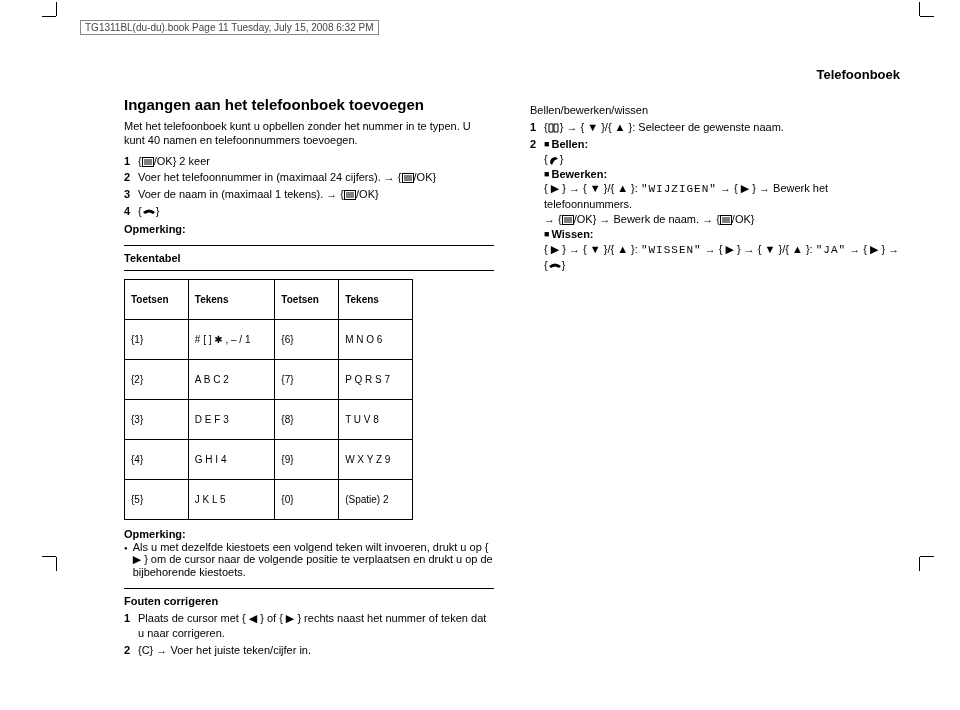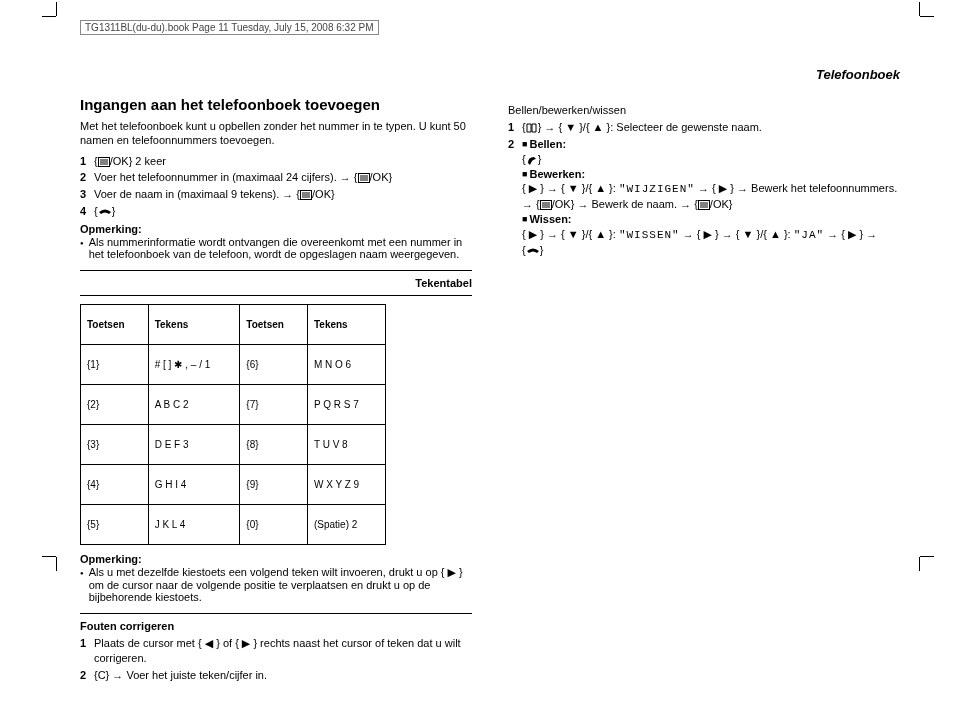--- a/index.html
+++ b/index.html
@@ -20,27 +20,27 @@
     font-size: 10px;
     color: #444;
     border: 1px solid #888;
     display: inline-block;
     padding: 1px 4px;
     margin-bottom: 24px;
   }
   .topright {
     text-align: right;
     font-weight: bold;
-    font-style: italic;
     font-size: 13px;
     margin: 8px 0 14px 0;
   }
   .columns {
     display: flex;
     gap: 36px;
+    margin-left: 44px;
   }
   .col {
     flex: 1;
     min-width: 0;
   }
   h2 {
     font-size: 15px;
     font-weight: bold;
     margin: 0 0 6px 0;
   }
@@ -81,21 +81,21 @@
     content: "●";
     font-size: 6px;
     margin: 4px 5px 0 0;
   }
   .sq {
     font-size: 9px;
     vertical-align: 1px;
     margin-right: 2px;
   }
   .divider-top { border-top: 1px solid #000; padding-top: 6px; margin-top: 10px; }
-  .divider-bot { border-bottom: 1px solid #000; padding-bottom: 6px; margin-bottom: 8px; text-align: right; }
+  .divider-bot { border-bottom: 1px solid #000; padding-bottom: 6px; margin-bottom: 8px; }
   table.glyphs {
     border-collapse: collapse;
     margin: 4px 0 8px 0;
     width: 78%;
   }
   table.glyphs th, table.glyphs td {
     border: 1px solid #000;
     padding: 14px 6px;
     text-align: left;
     font-size: 10px;
@@ -145,21 +145,21 @@
 <div class="page">
 
   <div class="bookmark">TG1311BL(du-du).book  Page 11  Tuesday, July 15, 2008  6:32 PM</div>
 
   <div class="topright">Telefoonboek</div>
 
   <div class="columns">
 
     <div class="col">
       <h2>Ingangen aan het telefoonboek toevoegen</h2>
-      <p>Met het telefoonboek kunt u opbellen zonder het nummer in te typen. U kunt 50 namen en telefoonnummers toevoegen.</p>
+      <p>Met het telefoonboek kunt u opbellen zonder het nummer in te typen. U kunt 40 namen en telefoonnummers toevoegen.</p>
 
       <div class="steps">
         <div class="step">
           <span class="num">1</span>
           <span>
             <span>{</span><svg class="icon" width="12" height="10">
                   <rect x="0.5" y="0.5" width="11" height="9" fill="none" stroke="#000"></rect>
                   <line x1="2" y1="3" x2="10" y2="3" stroke="#000"></line>
                   <line x1="2" y1="5" x2="10" y2="5" stroke="#000"></line>
                   <line x1="2" y1="7" x2="10" y2="7" stroke="#000"></line>
@@ -173,43 +173,40 @@
                   <rect x="0.5" y="0.5" width="11" height="9" fill="none" stroke="#000"></rect>
                   <line x1="2" y1="3" x2="10" y2="3" stroke="#000"></line>
                   <line x1="2" y1="5" x2="10" y2="5" stroke="#000"></line>
                   <line x1="2" y1="7" x2="10" y2="7" stroke="#000"></line>
                 </svg><span>/OK</span><span>}</span>
           </span>
         </div>
         <div class="step">
           <span class="num">3</span>
           <span>
-            <span>Voer de naam in (maximaal 9 tekens). → {</span><svg class="icon" width="12" height="10">
+            <span>Voer de naam in (maximaal 1 tekens). → {</span><svg class="icon" width="12" height="10">
                   <rect x="0.5" y="0.5" width="11" height="9" fill="none" stroke="#000"></rect>
                   <line x1="2" y1="3" x2="10" y2="3" stroke="#000"></line>
                   <line x1="2" y1="5" x2="10" y2="5" stroke="#000"></line>
                   <line x1="2" y1="7" x2="10" y2="7" stroke="#000"></line>
                 </svg><span>/OK</span><span>}</span>
           </span>
         </div>
         <div class="step">
           <span class="num">4</span>
           <span>
             {<svg class="icon" width="14" height="10">
                   <path d="M1 5 Q7 0 13 5 L11 7 Q7 4 3 7 Z" fill="#000"></path>
                 </svg>}
           </span>
         </div>
       </div>
 
       <div class="note">
         <div class="note-label">Opmerking:</div>
-        <div class="bullet">
-              <span>Als nummerinformatie wordt ontvangen die overeenkomt met een nummer in het telefoonboek van de telefoon, wordt de opgeslagen naam weergegeven.</span>
-            </div>
       </div>
 
       <div class="divider-top divider-bot">
         <b>Tekentabel</b>
       </div>
 
       <table class="glyphs">
         <tbody>
               <tr>
           <th>Toetsen</th>
@@ -236,40 +233,40 @@
           <td>T  U  V  8</td>
         </tr>
         <tr>
           <td>{4}</td>
           <td>G  H  I  4</td>
           <td>{9}</td>
           <td>W  X  Y  Z  9</td>
         </tr>
         <tr>
           <td>{5}</td>
-          <td>J  K  L  4</td>
+          <td>J  K  L  5</td>
           <td>{0}</td>
           <td>(Spatie)  2</td>
         </tr>
       </tbody>
           </table>
 
       <div class="note">
         <div class="note-label">Opmerking:</div>
         <div class="bullet">
               <span>Als u met dezelfde kiestoets een volgend teken wilt invoeren, drukt u op { ▶ } om de cursor naar de volgende positie te verplaatsen en drukt u op de bijbehorende kiestoets.</span>
             </div>
       </div>
 
       <div class="divider-top">
         <b>Fouten corrigeren</b>
         <div class="steps">
           <div class="step">
             <span class="num">1</span>
-            <span>Plaats de cursor met { ◀ } of { ▶ } rechts naast het cursor of teken dat u wilt corrigeren.</span>
+            <span>Plaats de cursor met { ◀ } of { ▶ } rechts naast het nummer of teken dat u naar corrigeren.</span>
           </div>
           <div class="step">
             <span class="num">2</span>
             <span>{C} → Voer het juiste teken/cijfer in.</span>
           </div>
         </div>
       </div>
     </div>
 
     <div class="col">

